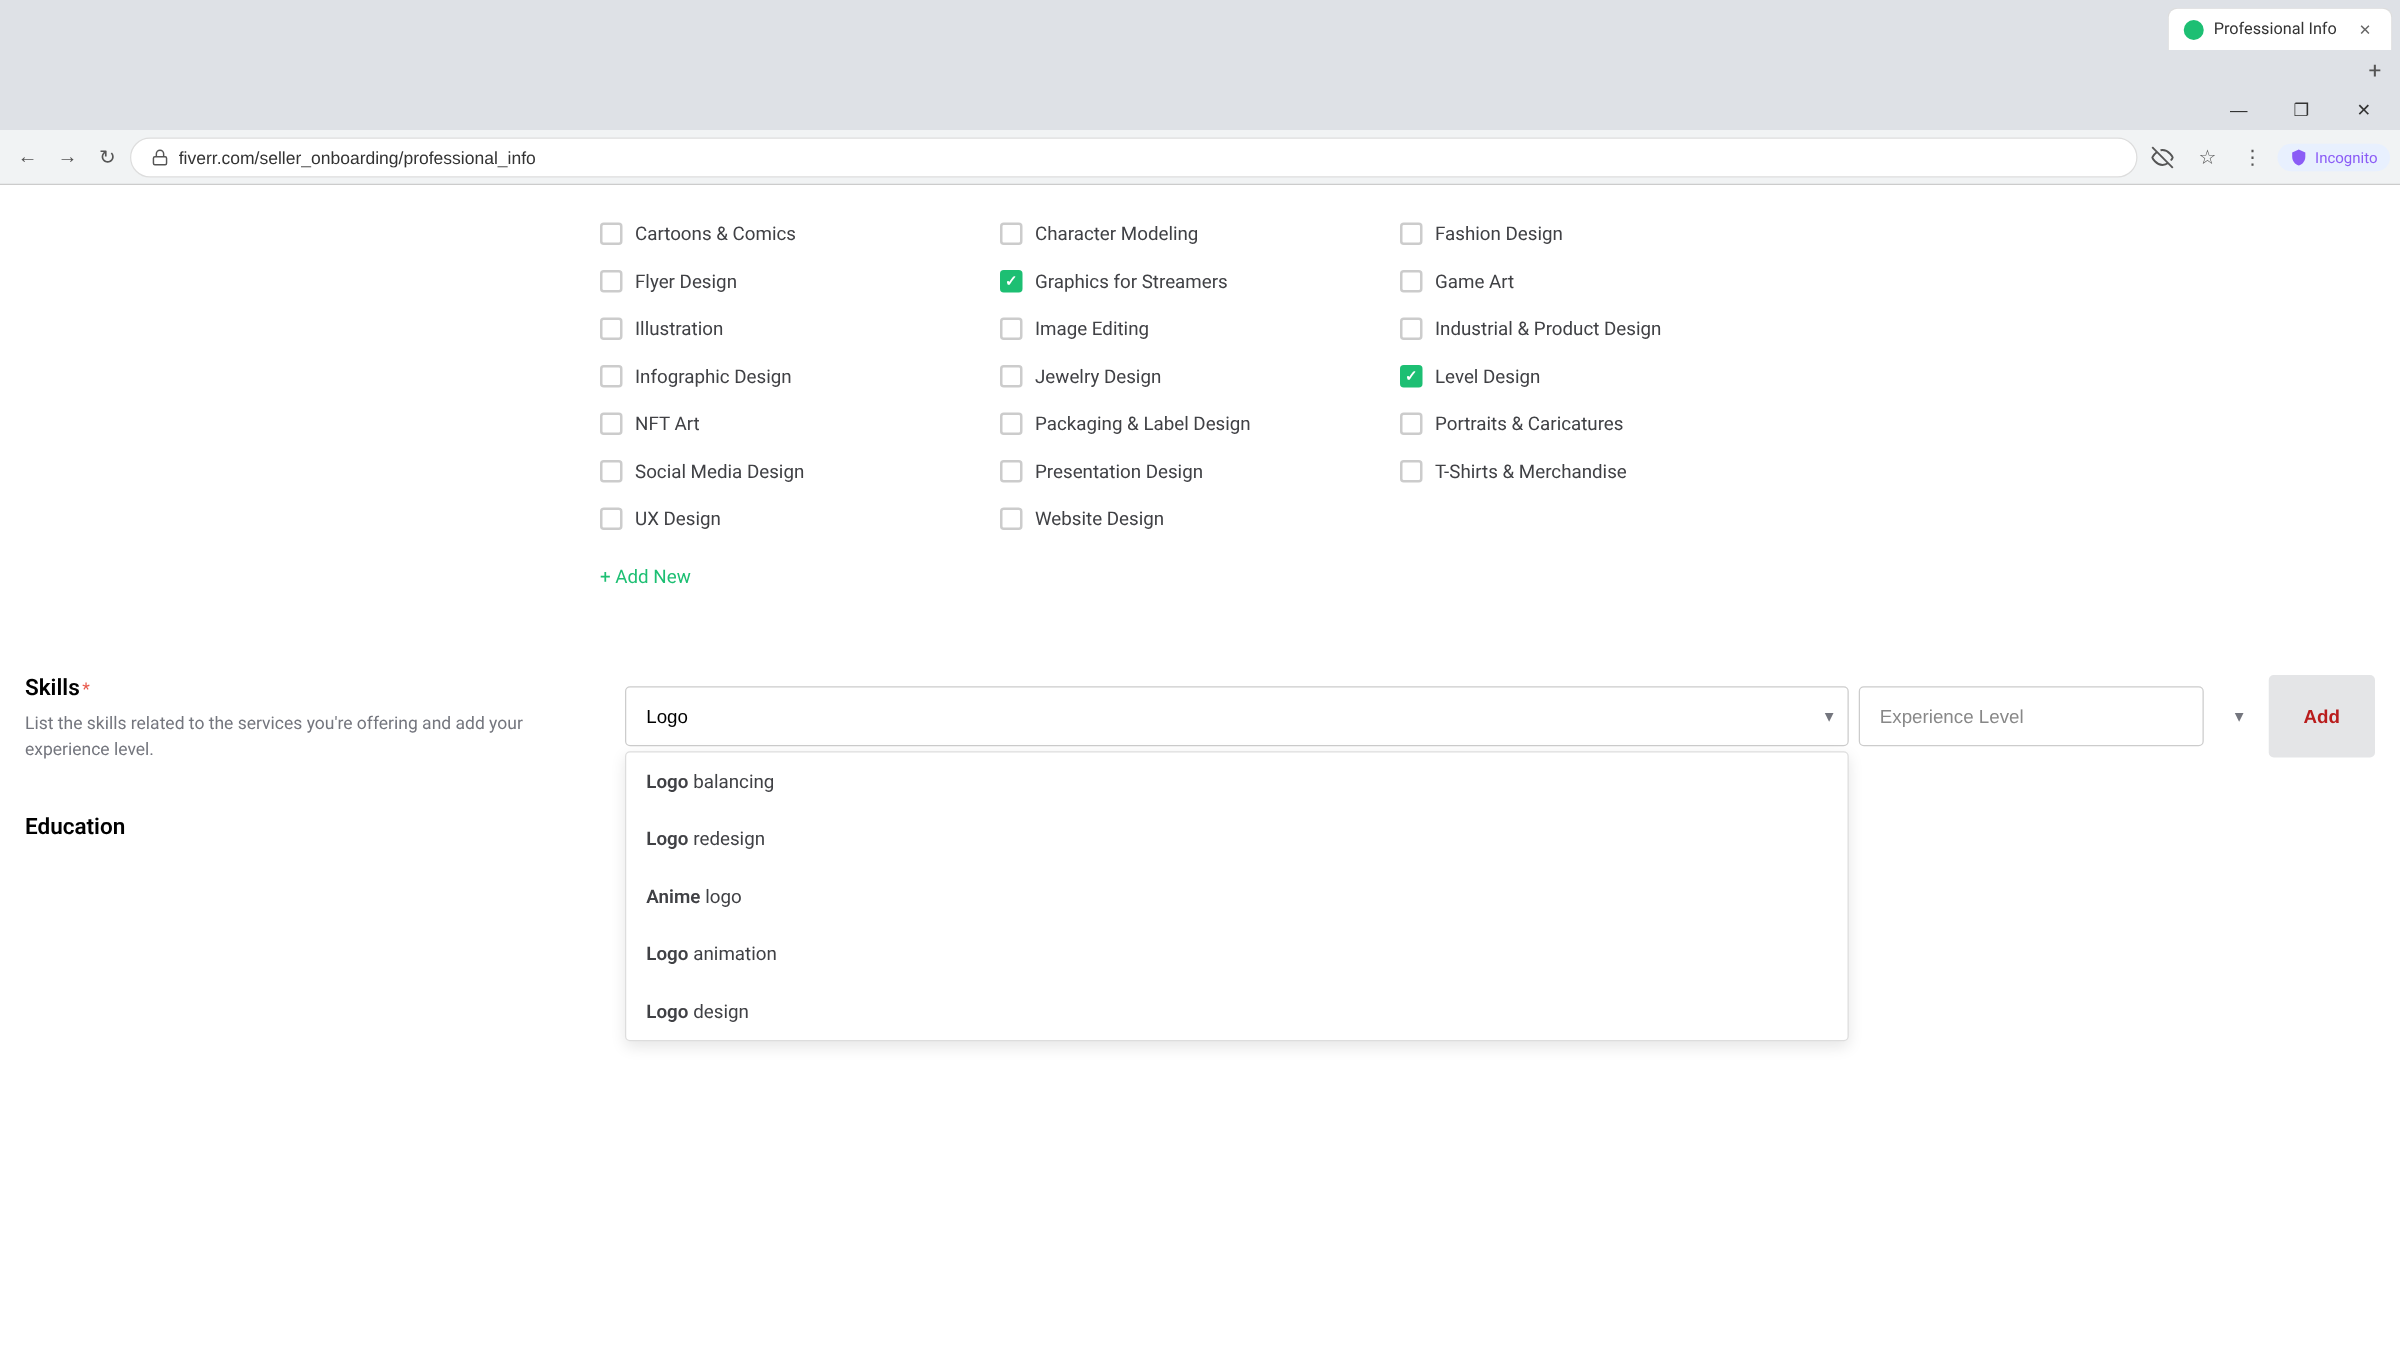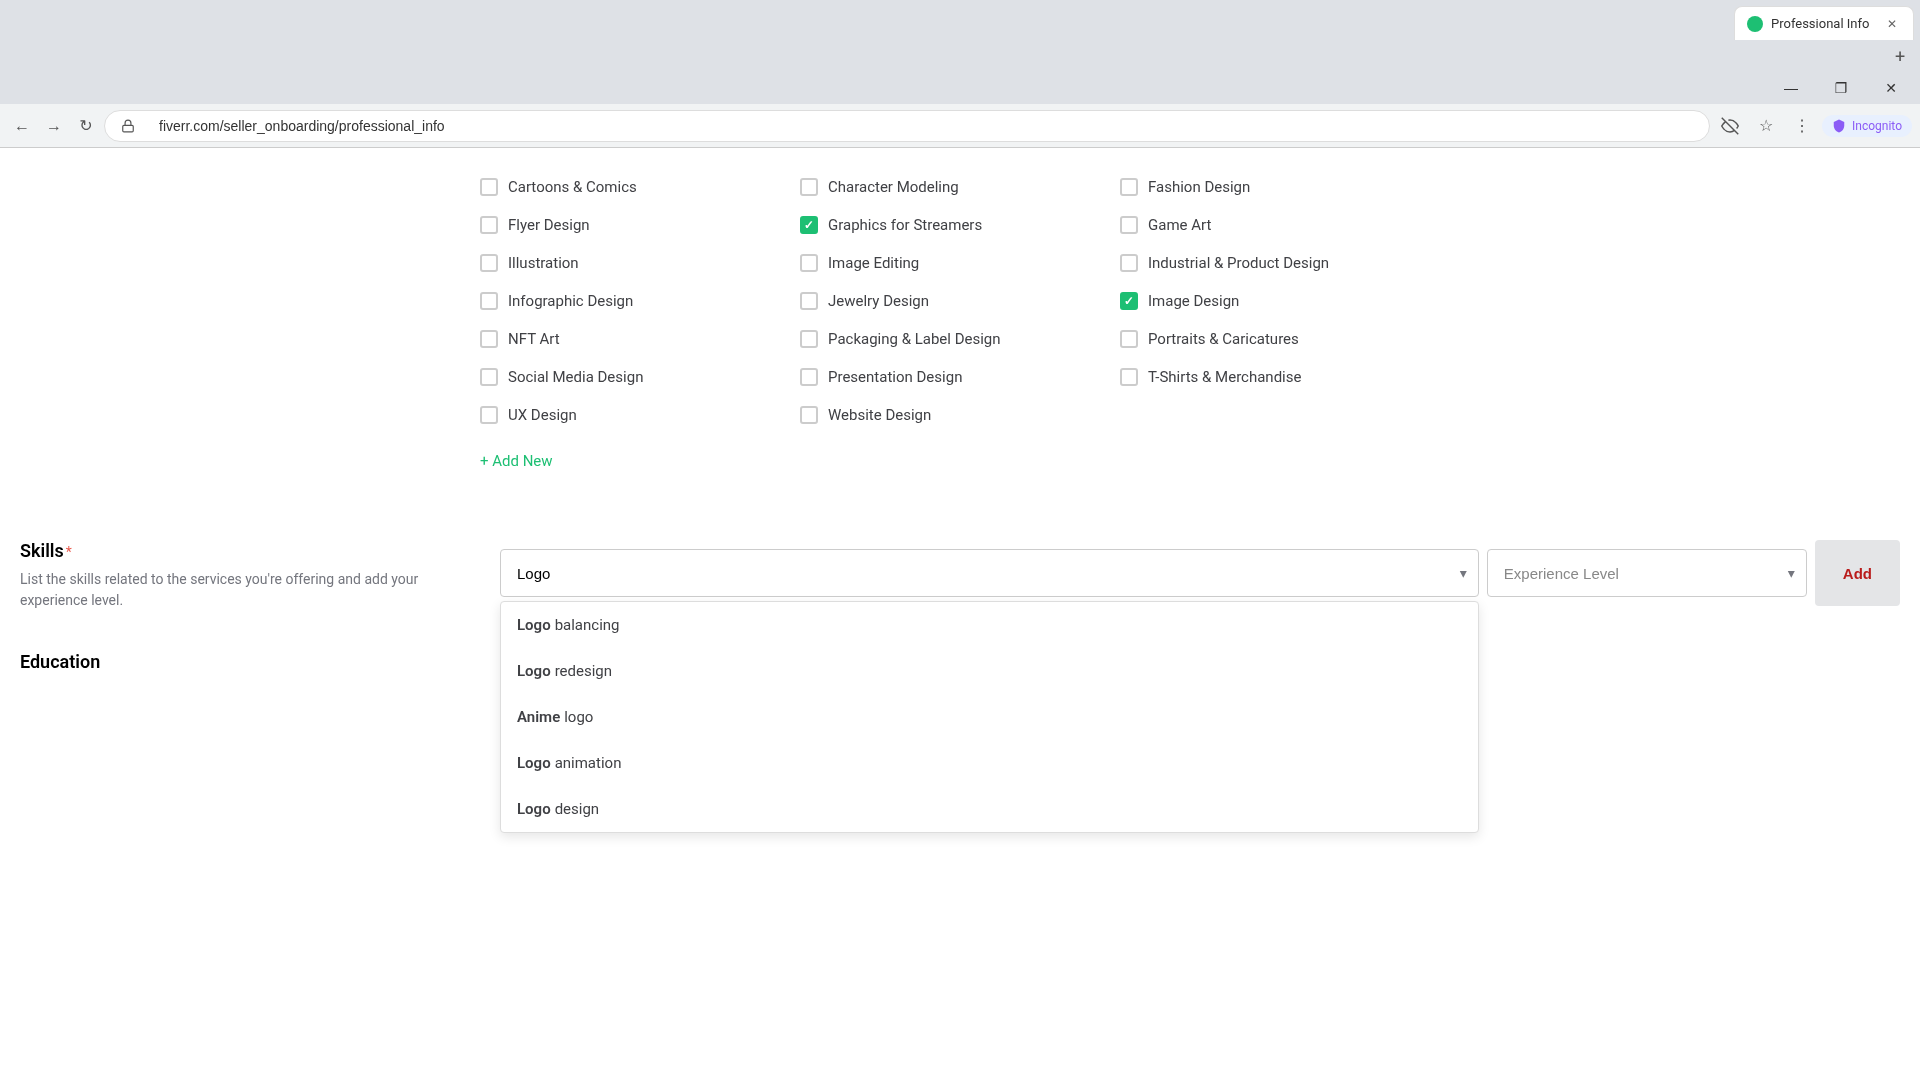--- a/index.html
+++ b/index.html
@@ -267,21 +267,21 @@
     .dropdown-arrow {
       position: absolute;
       right: 12px;
       top: 50%;
       transform: translateY(-50%);
       color: #74767e;
       font-size: 14px;
       pointer-events: none;
     }
     .experience-select {
-      width: 320px;
+      width: 276px;
       height: 48px;
       border: 1px solid #ccc;
       border-radius: 4px;
       padding: 0 16px;
       font-size: 15px;
       color: #888;
       background: #fff;
       outline: none;
       appearance: none;
       -webkit-appearance: none;
@@ -392,21 +392,21 @@
       <button class="win-btn">—</button>
       <button class="win-btn">❐</button>
       <button class="win-btn close">✕</button>
     </div>
   </div>
 
   <div class="nav-row">
     <button class="browser-btn">←</button>
     <button class="browser-btn">→</button>
     <button class="browser-btn">↻</button>
-    <div class="address-bar" style="flex:1; height:32px; border:1px solid #ddd; border-radius:20px; padding:0 16px; background:#fff; display:flex; align-items:center; gap:24px;">
+    <div class="address-bar" style="flex:1; height:32px; border:1px solid #ddd; border-radius:20px; padding:0 16px; background:#fff; display:flex; align-items:center; gap:8px;">
       <svg width="14" height="14" viewBox="0 0 24 24" fill="none" stroke="#555" stroke-width="2">
           <rect x="3" y="11" width="18" height="11" rx="2"></rect>
           <path d="M7 11V7a5 5 0 0 1 10 0v4"></path>
         </svg>
       <input type="text" style="border: none; outline: none; flex: 1 1 0%; font-size: 14px; color: rgb(51, 51, 51); background: transparent;" value="fiverr.com/seller_onboarding/professional_info">
     </div>
     <div class="browser-actions" style="display:flex;gap:4px;align-items:center;">
       <button class="browser-action-btn" style="width:32px;height:32px;border:none;background:transparent;cursor:pointer;border-radius:50%;display:flex;align-items:center;justify-content:center;color:#555;font-size:16px;">
         <svg width="18" height="18" viewBox="0 0 24 24" fill="none" stroke="currentColor" stroke-width="2">
             <path d="M17.94 17.94A10.07 10.07 0 0 1 12 20c-7 0-11-8-11-8a18.45 18.45 0 0 1 5.06-5.94"></path>
@@ -470,21 +470,21 @@
         <div class="checkbox-item">
           <div class="checkbox-box"></div>
           <span class="checkbox-label">Infographic Design</span>
         </div>
         <div class="checkbox-item">
           <div class="checkbox-box"></div>
           <span class="checkbox-label">Jewelry Design</span>
         </div>
         <div class="checkbox-item">
           <div class="checkbox-box checked"></div>
-          <span class="checkbox-label">Image Design</span>
+          <span class="checkbox-label">Level Design</span>
         </div>
         <div class="checkbox-item">
           <div class="checkbox-box"></div>
           <span class="checkbox-label">NFT Art</span>
         </div>
         <div class="checkbox-item">
           <div class="checkbox-box"></div>
           <span class="checkbox-label">Packaging &amp; Label Design</span>
         </div>
         <div class="checkbox-item">

